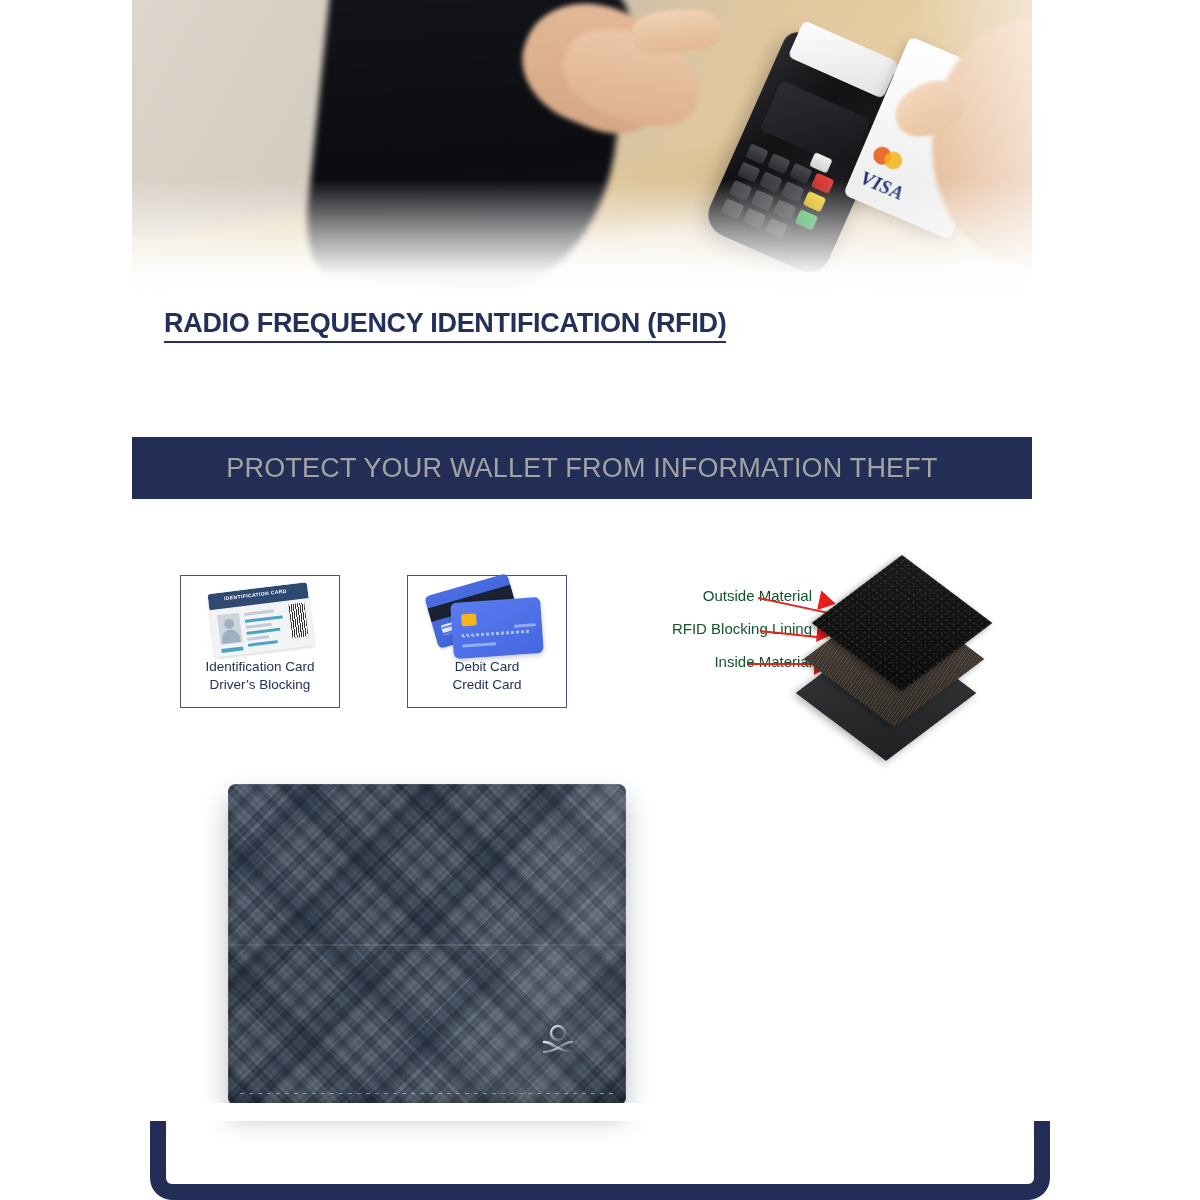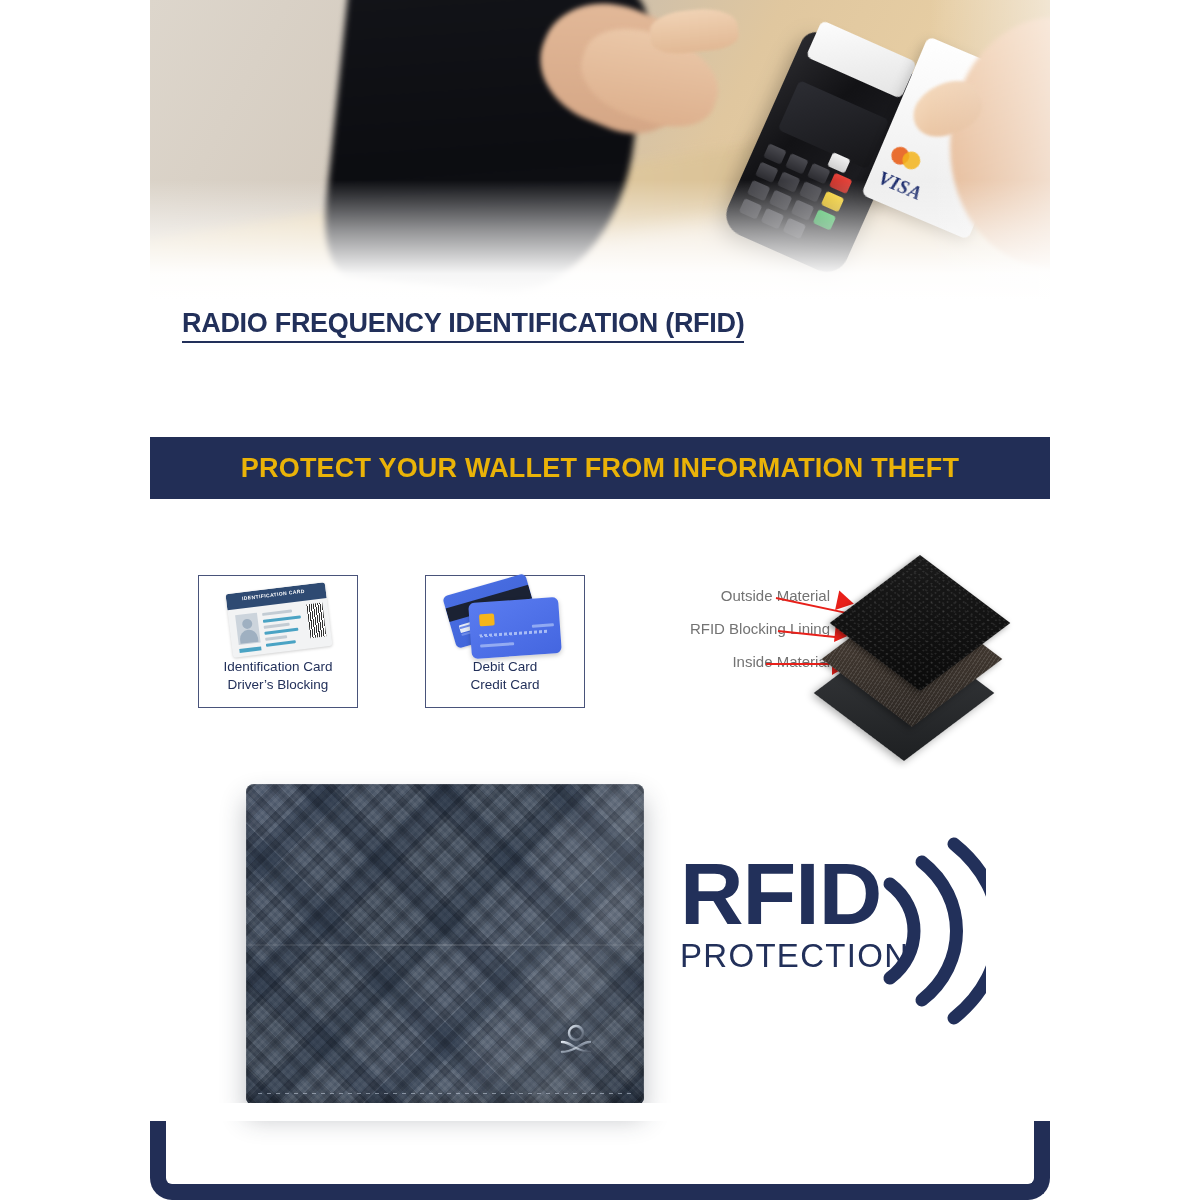--- a/index.html
+++ b/index.html
@@ -7,21 +7,21 @@
     width:1200px;height:1200px;
     background:#ffffff;
     font-family:"Liberation Sans", sans-serif;
     overflow:hidden;
     position:relative;
   }
   .page{position:absolute;inset:0;background:#fff;}
 
   
   .content{
-    position:absolute;left:150px;top:0;width:900px;height:1041px;
+    position:absolute;left:132px;top:0;width:900px;height:1041px;
     background:#fff;
   }
 
   
   .hero{
     position:absolute;left:0;top:0;width:900px;height:300px;
     overflow:hidden;
     background:#cfc6bb;
   }
   .hero-bg{
@@ -158,21 +158,21 @@
   }
   .subline span{display:block;}
 
   
   .banner{
     position:absolute;left:0;top:437px;width:900px;height:62px;
     background:#222e56;
     display:flex;align-items:center;justify-content:center;
   }
   .banner-text{
-    color:#eab308;font-size:27px;font-weight:bold;letter-spacing:.2px;
+    color:#a3a3a3;font-size:27px;font-weight:normal;letter-spacing:.2px;
     white-space:nowrap;
   }
 
   
   .info-row{position:absolute;left:0;top:575px;width:900px;height:140px;}
 
   .card-box{
     position:absolute;top:0;width:160px;height:133px;
     border:1.3px solid #49537a;background:#fff;
     box-sizing:border-box;
@@ -242,21 +242,21 @@
     position:absolute;left:9px;top:32px;width:68px;height:3px;
     background:repeating-linear-gradient(90deg,#a8bcf5 0 3px,transparent 3px 5px);
   }
   .bcard-front .nm{position:absolute;left:9px;top:42px;width:34px;height:2.5px;background:#93abf2;border-radius:1px;}
   .bcard-front .gl{position:absolute;right:6px;top:26px;width:22px;height:3px;background:#90a9f2;border-radius:1px;}
 
   
   .layers{position:absolute;left:430px;top:0;width:470px;height:140px;}
   .layer-labels{position:absolute;left:0;top:0;width:250px;}
   .layer-label{
-    position:absolute;right:0;color:#737373;font-size:15px;white-space:nowrap;
+    position:absolute;right:0;color:#14532d;font-size:15px;white-space:nowrap;
     text-align:right;
   }
   .layer-label.l0{top:12px;}
   .layer-label.l1{top:45px;}
   .layer-label.l2{top:78px;}
   .lead{
     position:absolute;height:2px;background:#e8201a;
   }
   .lead.l0{left:196px;top:22px;width:74px;transform:rotate(12deg);transform-origin:left center;}
   .lead.l1{left:198px;top:55px;width:62px;transform:rotate(6deg);transform-origin:left center;}
@@ -519,32 +519,19 @@
               <path d="M22 20 L22 36"></path>
               <path d="M8 22 C14 22 18 26 22 28 C26 26 30 22 36 22"></path>
               <path d="M8 32 C14 32 18 30 22 28 C26 30 30 32 36 32"></path>
               <path d="M13 26 L13 30"></path>
               <path d="M31 26 L31 30"></path>
             </g>
           </svg>
         </div>
       </div>
 
-      <div class="rfid-logo">
-        <div class="rfid-word">RFID</div>
-        <div class="rfid-sub">PROTECTION</div>
-        <div class="rfid-waves">
-          <svg viewBox="0 0 110 190" width="110" height="190" aria-hidden="true">
-            <g fill="none" stroke="#22305a" stroke-linecap="round" stroke-width="13">
-              <path d="M14 48 C46 72 46 118 14 142"></path>
-              <path d="M46 26 C92 62 92 128 46 164"></path>
-              <path d="M78 8 C138 56 138 134 78 182"></path>
-            </g>
-          </svg>
-        </div>
-      </div>
 
     </div>
   </div>
 
   <div class="frame-bottom"></div>
 
 </div>
 
 </body></html>

